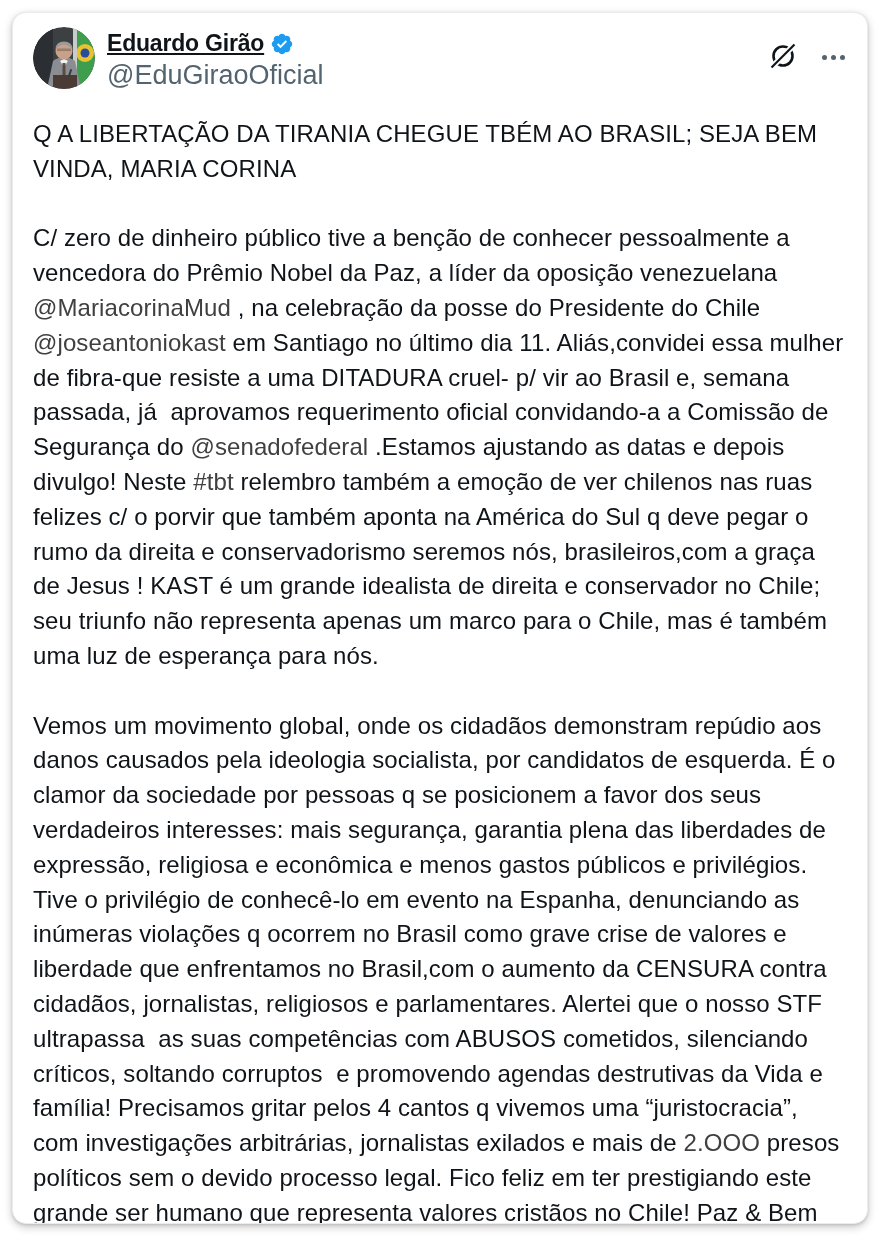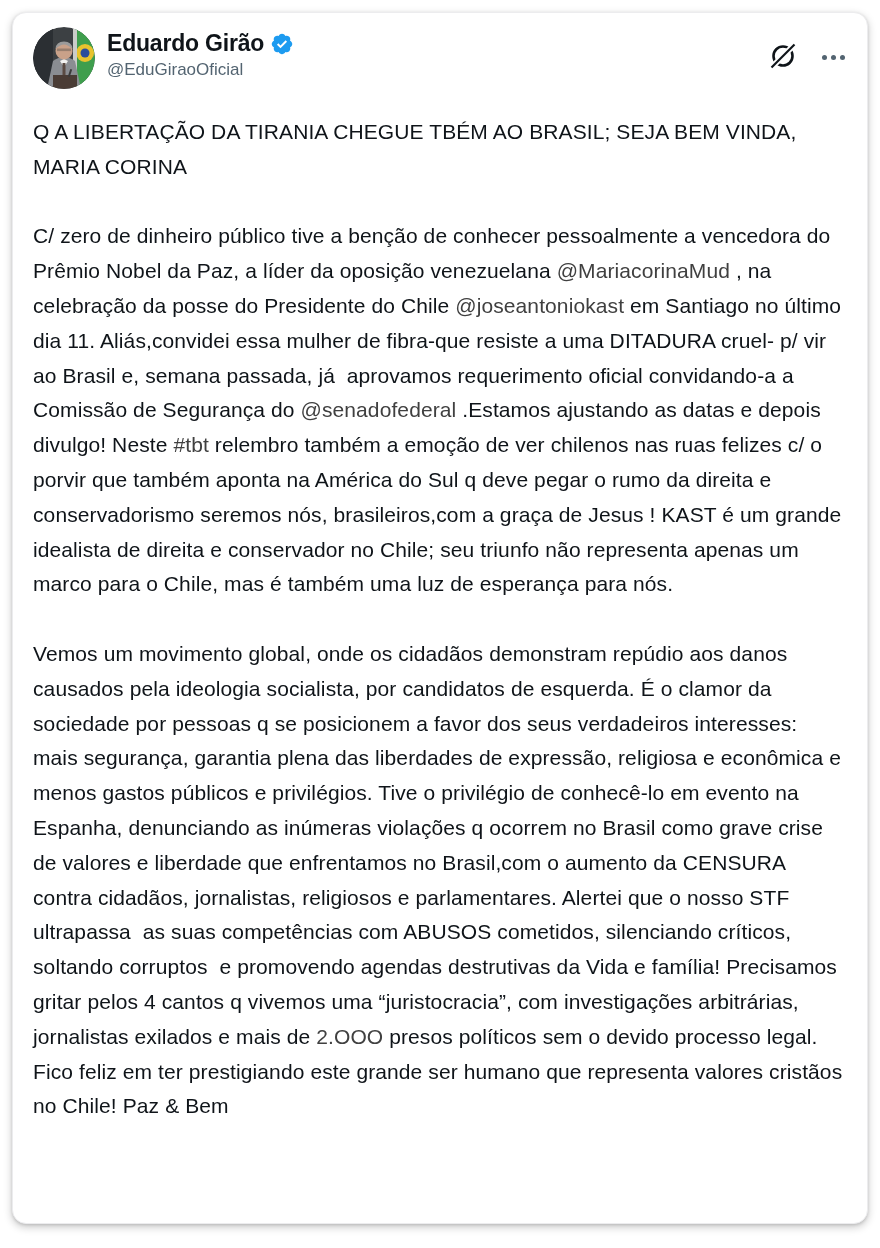--- a/index.html
+++ b/index.html
@@ -32,34 +32,35 @@
   }
   .author-block {
     margin-left: 12px;
     flex: 1 1 auto;
     padding-top: 3px;
   }
   .author-name-row {
     display: flex;
     align-items: center;
     gap: 6px;
+    text-decoration: underline;
   }
   .author-name {
     font-size: 23px;
     font-weight: bold;
     color: #0f1419;
     letter-spacing: -0.2px;
     cursor: pointer;
   }
   .badge {
     width: 24px; height: 24px;
     display: inline-block;
   }
   .author-handle {
-    font-size: 17px;
+    font-size: 27px;
     color: #536471;
     margin-top: 3px;
     cursor: pointer;
   }
   .header-actions {
     display: flex;
     align-items: center;
     gap: 18px;
     padding-top: 10px;
   }
@@ -78,21 +79,21 @@
   .more-dots i {
     width: 5px; height: 5px;
     border-radius: 50%;
     background: #536471;
     display: block;
   }
   .tweet-body {
     margin-top: 26px;
   }
   .tweet-body p {
-    font-size: 21px;
+    font-size: 24px;
     line-height: 34.8px;
     color: #0f1419;
     white-space: pre-wrap;
     margin-bottom: 34.8px;
     letter-spacing: 0.1px;
   }
   .tweet-body p:last-child { margin-bottom: 0; margin-top: 20px; }
   .tweet-body .tlink {
     color: #404040;
     cursor: pointer;

